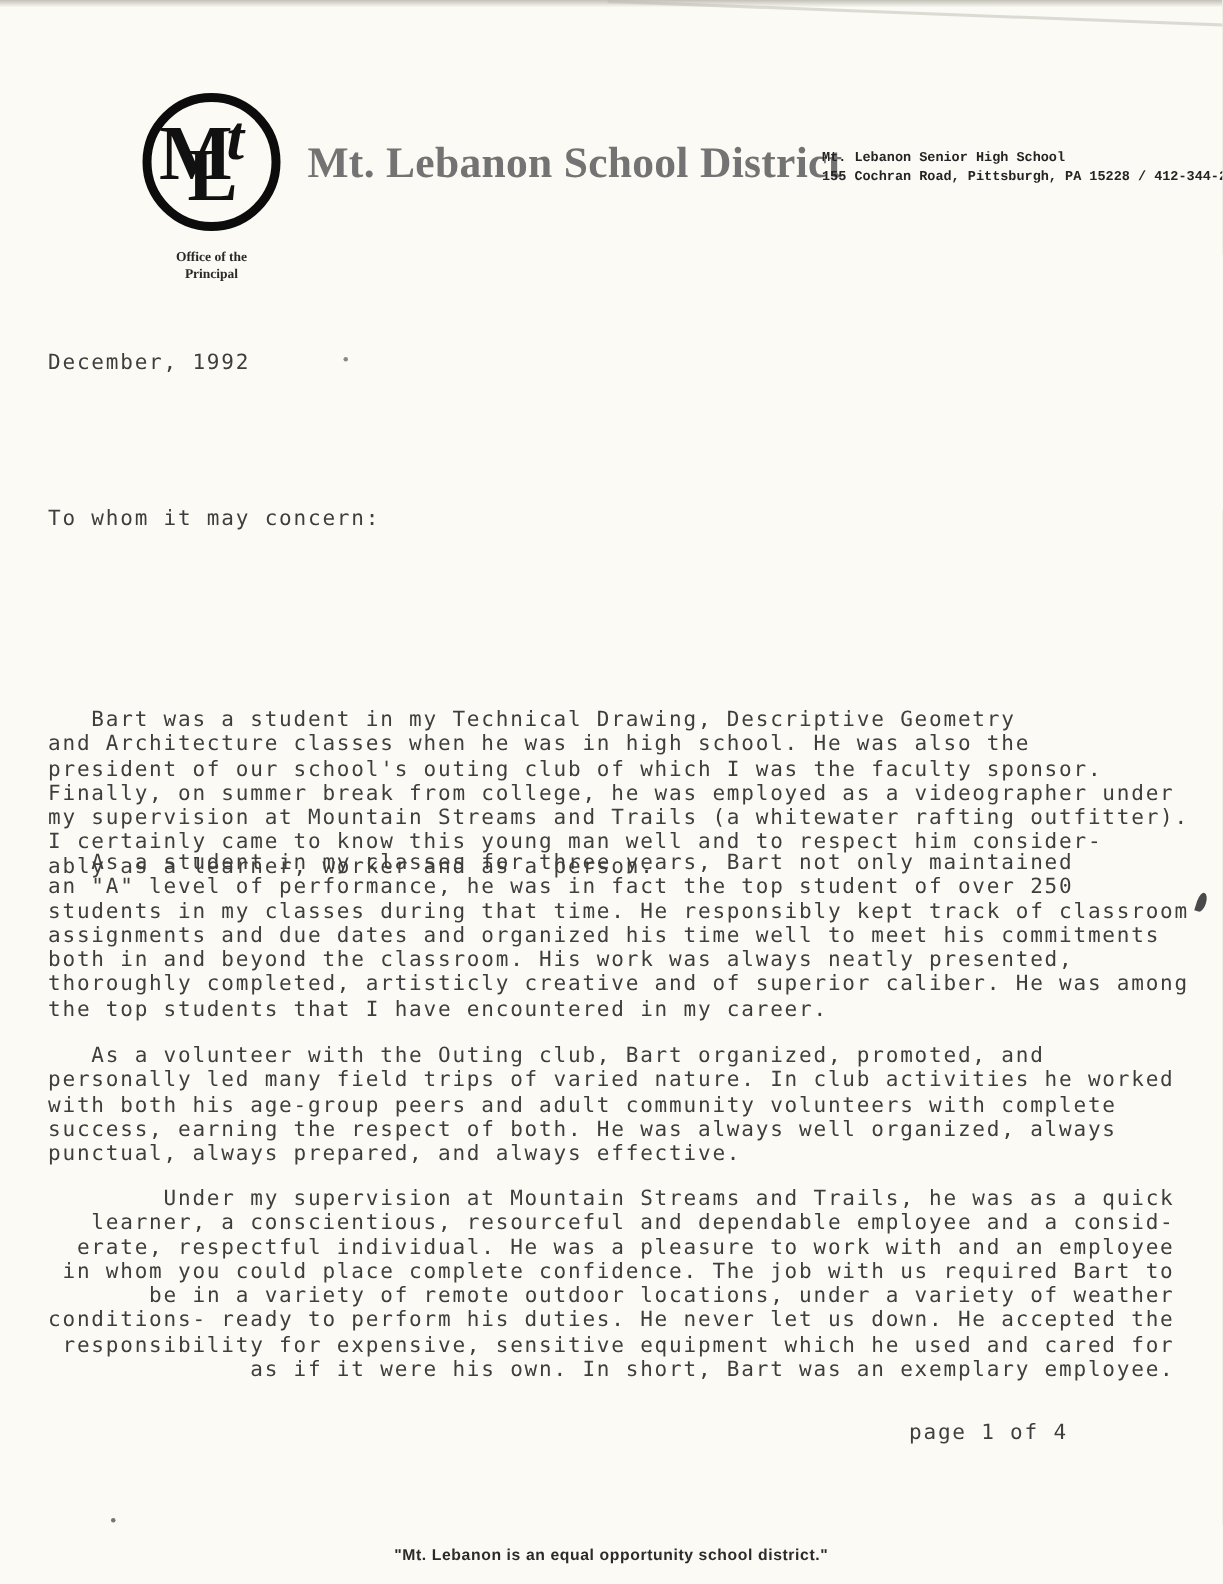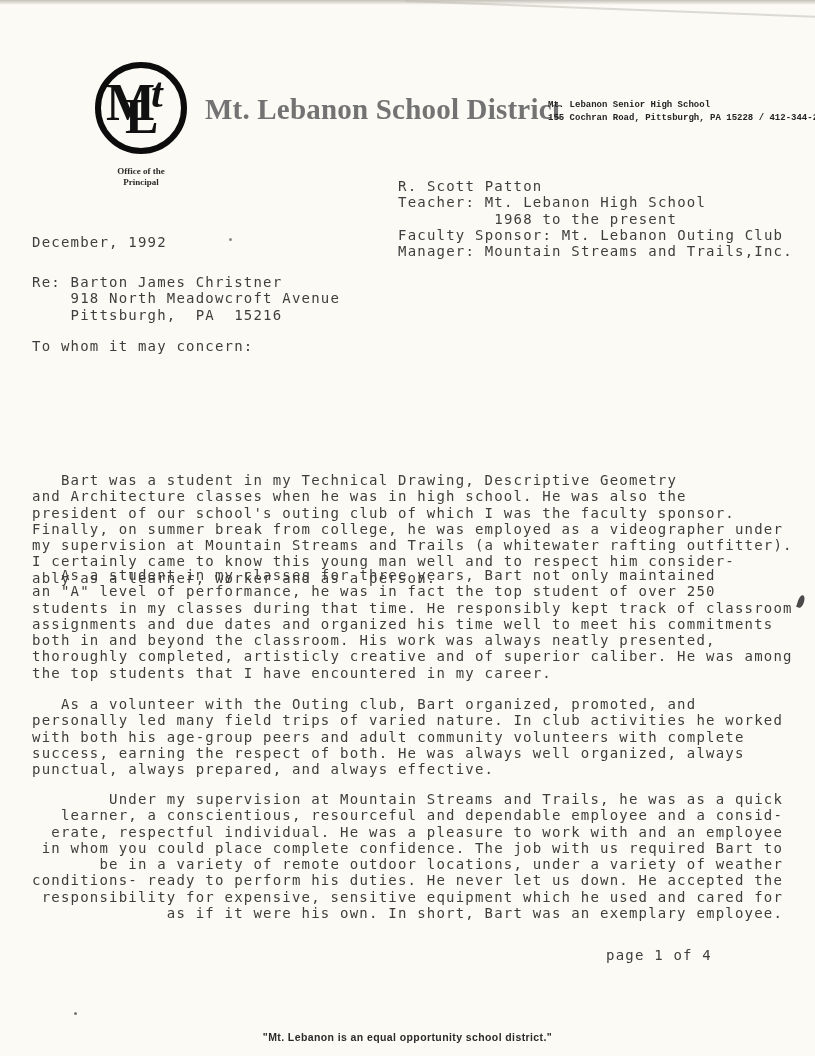--- a/index.html
+++ b/index.html
@@ -105,31 +105,23 @@
     <div>Principal</div>
   </div>
 
   <h1 class="district-name">Mt. Lebanon School District</h1>
 
   <div class="header-contact">
     <div>Mt. Lebanon Senior High School</div>
     <div>155 Cochran Road, Pittsburgh, PA  15228 / 412-344-2003</div>
   </div>
 
-  <div class="tw sender-block">R. Scott Patton
-Teacher: Mt. Lebanon High School
-          1968 to the present
-Faculty Sponsor: Mt. Lebanon Outing Club
-Manager: Mountain Streams and Trails,Inc.</div>
 
   <div class="tw date-line">December, 1992</div>
 
-  <div class="tw re-block">Re: Barton James Christner
-    918 North Meadowcroft Avenue
-    Pittsburgh,  PA  15216</div>
 
   <div class="tw salutation">To whom it may concern:</div>
 
   <div class="tw para-2">   Bart was a student in my Technical Drawing, Descriptive Geometry
 and Architecture classes when he was in high school. He was also the
 president of our school's outing club of which I was the faculty sponsor.
 Finally, on summer break from college, he was employed as a videographer under
 my supervision at Mountain Streams and Trails (a whitewater rafting outfitter).
 I certainly came to know this young man well and to respect him consider-
 ably as a learner, worker and as a person.</div>

